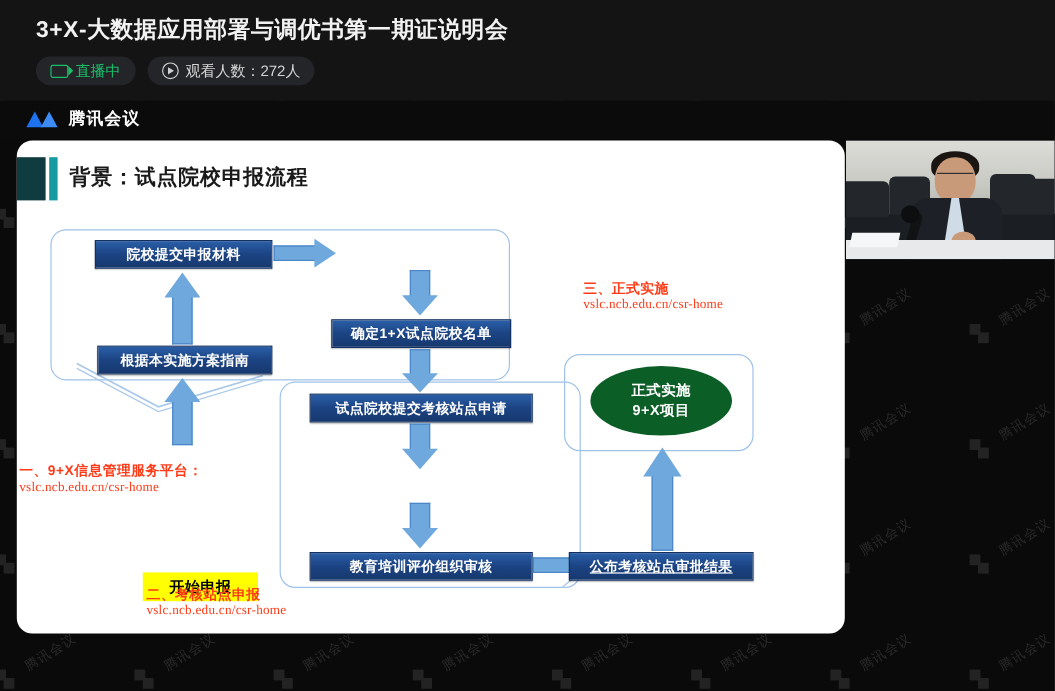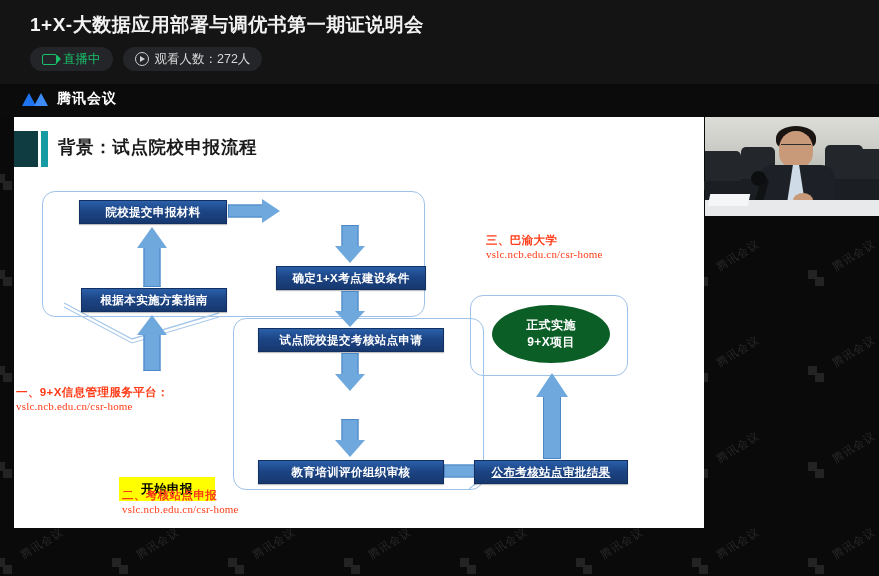--- a/index.html
+++ b/index.html
@@ -81,21 +81,21 @@
     border-left:7px solid transparent;border-right:7px solid transparent;
     border-bottom:13px solid #1e74f0;
   }
   .tm-mark:before{left:0;}
   .tm-mark:after{left:12px;border-bottom-color:#3d8bf7;}
   .tm-text{color:#fff;font-size:14px;font-weight:600;letter-spacing:1px;}
 
   
   .slide{
     position:absolute;left:14px;top:117px;width:690px;height:411px;
-    background:#ffffff;z-index:6;overflow:hidden;
+    background:#ffffff;z-index:6;overflow:hidden;border-radius:13px;
   }
   .slide-title-bar{position:absolute;left:0;top:14px;width:100%;height:40px;}
   .tb-dark{position:absolute;left:0;top:0;width:24px;height:36px;background:#0f3c40;}
   .tb-teal{position:absolute;left:27px;top:0;width:7px;height:36px;background:#159ba1;}
   .slide-title{
     position:absolute;left:44px;top:4px;
     font-size:17.5px;font-weight:700;color:#1a1a1a;letter-spacing:.6px;
   }
   .uni-logo{position:absolute;right:34px;top:16px;width:74px;height:36px;}
   .uni-circ{
@@ -302,21 +302,21 @@
     <span class="wmblk" style="left: 460px; top: 558px;"></span>
     <span class="wm" style="left: 598px; top: 536px;">腾讯会议</span>
     <span class="wmblk" style="left: 576px; top: 558px;"></span>
     <span class="wm" style="left: 714px; top: 536px;">腾讯会议</span>
     <span class="wmblk" style="left: 692px; top: 558px;"></span>
     <span class="wm" style="left: 830px; top: 536px;">腾讯会议</span>
     <span class="wmblk" style="left: 808px; top: 558px;"></span>
   </div>
 
 <div class="header">
-  <div class="header-title">1+X-大数据应用部署与调优书第一期证说明会</div>
+  <div class="header-title">3+X-大数据应用部署与调优书第一期证说明会</div>
   <div class="badges">
     <div class="badge live">
       <span class="ic-cam"></span>
       <span>直播中</span>
     </div>
     <div class="badge views">
       <span class="ic-play"></span>
       <span>观看人数：272人</span>
     </div>
   </div>
@@ -355,21 +355,21 @@
     <span class="shaft" style="width:34px;height:11px;"></span>
     <span class="head" style="border-top-width:12px;border-bottom-width:12px;border-left-width:18px;"></span>
   </div>
 
   <div class="ar-down" style="left:316px;top:108px;width:40px;height:38px;">
     <span class="shaft" style="width:15px;height:22px;"></span>
     <span class="head" style="border-left-width:15px;border-right-width:15px;border-top-width:17px;"></span>
   </div>
 
   <div class="fbox" style="left:262px;top:149px;width:148px;height:22px;">
-    <span>确定1+X考点建设条件</span>
+    <span>确定1+X试点院校名单</span>
   </div>
 
   <div class="fbox" style="left:67px;top:171px;width:144px;height:22px;">
     <span>根据本实施方案指南</span>
   </div>
   <div class="ar-up" style="left:118px;top:110px;width:40px;height:60px;">
     <span class="shaft" style="width:15px;height:40px;"></span>
     <span class="head" style="border-left-width:15px;border-right-width:15px;border-bottom-width:21px;"></span>
   </div>
   <div class="ar-up" style="left:118px;top:198px;width:40px;height:56px;">
@@ -419,21 +419,21 @@
 
   <div class="note" style="left:2px;top:268px;">
     <div class="l1">一、9+X信息管理服务平台：</div>
     <div class="l2">vslc.ncb.edu.cn/csr-home</div>
   </div>
   <div class="note" style="left:108px;top:371px;">
     <div class="l1">二、考核站点申报</div>
     <div class="l2">vslc.ncb.edu.cn/csr-home</div>
   </div>
   <div class="note" style="left:472px;top:116px;">
-    <div class="l1">三、巴渝大学</div>
+    <div class="l1">三、正式实施</div>
     <div class="l2">vslc.ncb.edu.cn/csr-home</div>
   </div>
 
 </div>
 
 <div class="video">
   <div class="v-wall"></div>
   <div class="v-chair" style="left:-4px;top:34px;width:40px;height:30px;"></div>
   <div class="v-chair" style="left:36px;top:30px;width:34px;height:32px;"></div>
   <div class="v-chair" style="left:120px;top:28px;width:38px;height:34px;"></div>

